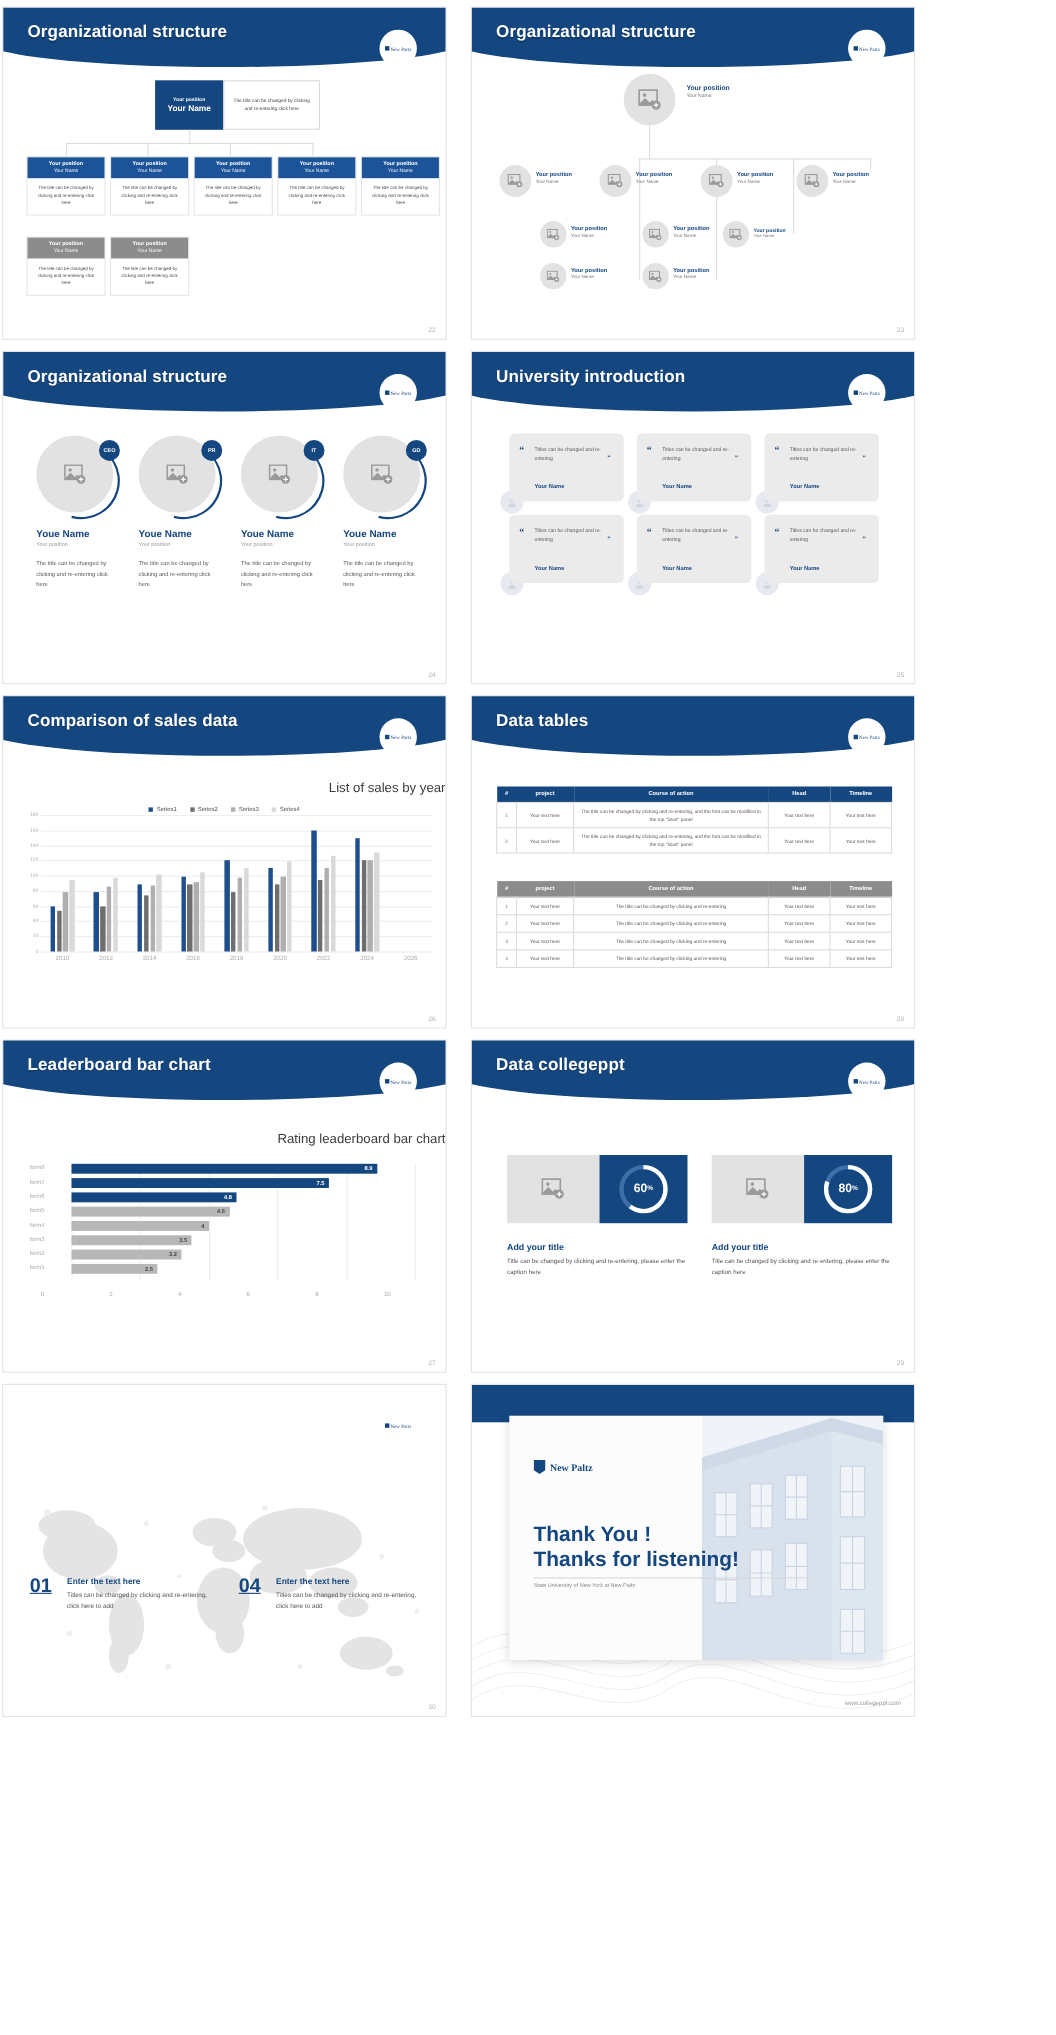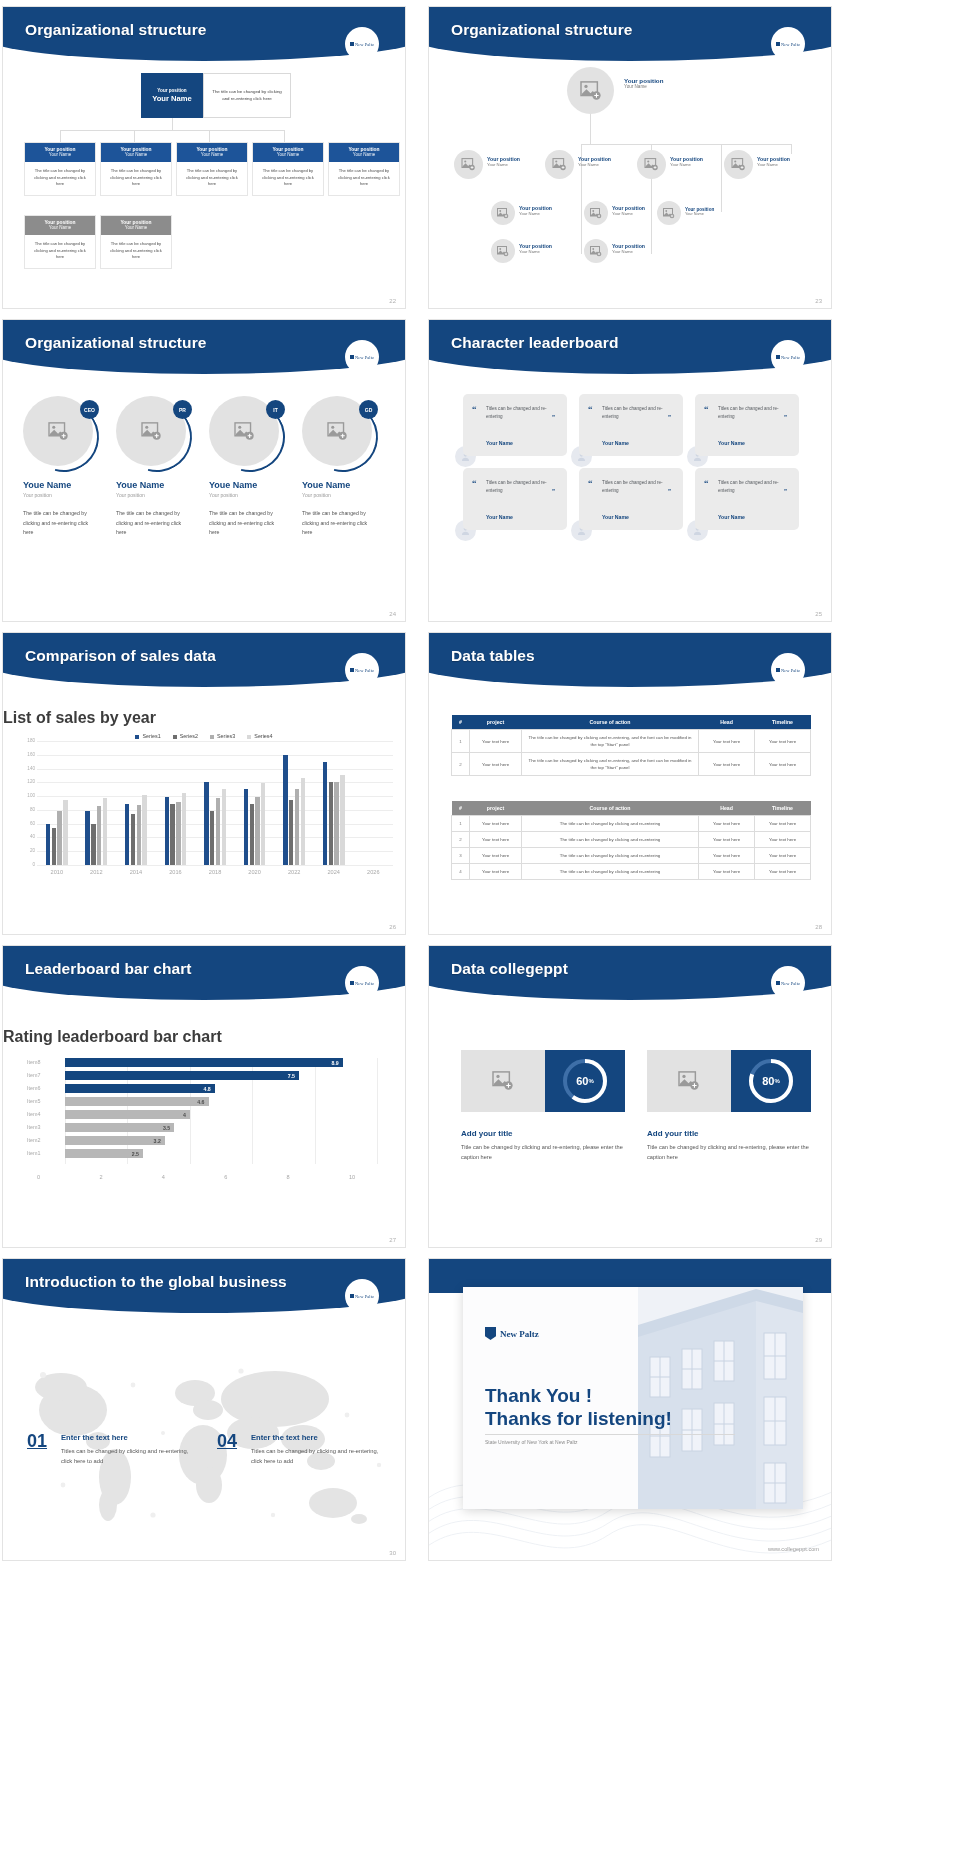--- a/index.html
+++ b/index.html
@@ -36,42 +36,42 @@
 
   
   .avat { border-radius:50%; background:#e2e2e2; display:flex; align-items:center; justify-content:center; position:absolute; }
   .nm { position:absolute; }
   .nm .p { font-size:6.2px; font-weight:bold; color:#14467F; display:block; white-space:nowrap; }
   .nm .n { font-size:4.6px; color:#777; display:block; white-space:nowrap; }
   .nm.sm .p { font-size:5.2px; }
   .nm.sm .n { font-size:4.2px; }
 
   
-  .pcard { position:absolute; width:92px; }
+  .pcard { position:absolute; width:92px;margin-left:10px; }
   .pcirc { position:relative; width:74px; height:74px; }
   .pcirc .ring { position:absolute; left:6px; top:6px; width:70px; height:70px; border-radius:50%;
                  border:2.4px solid #14467F; border-top-color:transparent; border-left-color:transparent; transform:rotate(-30deg); }
   .pcirc .disc { position:absolute; left:0; top:0; width:70px; height:70px; border-radius:50%; background:#e2e2e2;
                  display:flex; align-items:center; justify-content:center; }
   .pcirc .tag { position:absolute; right:-2px; top:4px; width:19px; height:19px; border-radius:50%; background:#14467F;
                 color:#fff; font-size:5px; font-weight:bold; display:flex; align-items:center; justify-content:center; }
   .pcard .ttl { font-size:9px; font-weight:bold; color:#14467F; margin-top:10px; }
   .pcard .sub { font-size:5px; color:#9a9a9a; margin-top:2px; }
   .pcard .txt { font-size:5.2px; color:#555; line-height:1.85; margin-top:11px; width:72px; }
 
   
   .qcard { position:absolute; width:104px; height:62px; background:#ebebeb; border-radius:5px; }
   .qcard .qo { position:absolute; left:9px; top:10px; font-size:9px; color:#14467F; font-weight:bold; font-family:"Liberation Serif", serif; }
   .qcard .qt { position:absolute; left:23px; top:11px; width:68px; font-size:4.6px; color:#55595e; line-height:1.7; }
   .qcard .qc { position:absolute; right:12px; top:20px; font-size:6px; color:#14467F; font-weight:bold; font-family:"Liberation Serif", serif; }
   .qcard .qn { position:absolute; left:23px; bottom:10px; font-size:5.2px; font-weight:bold; color:#14467F; }
   .qav { position:absolute; width:21px; height:21px; border-radius:50%; background:#e6e9ef; display:flex; align-items:center; justify-content:center; }
 
   
-  .chartTitle { position:absolute; width:100%; text-align:left; font-size:16px; color:#3c3c3c;font-weight:bold; }
+  .chartTitle { position:absolute; width:100%; text-align:right; font-size:12px; color:#3c3c3c; }
   .legend { position:absolute; width:100%; display:flex; justify-content:center; gap:12px; font-size:5.4px; color:#4a4a4a; }
   .legend i { display:inline-block; width:4px; height:4px; margin-right:3px; vertical-align:middle; }
   .plot { position:absolute; left:34px; top:108px; right:12px; height:124px; }
   .ylab { position:absolute; left:-26px; width:24px; text-align:right; font-size:4.6px; color:#aeaeae; transform:translateY(-3px); }
   .grid { position:absolute; left:0; right:0; height:1px; background:#ededed; }
   .groups { position:absolute; left:0; right:0; bottom:0; top:0; display:flex; }
   .grp { flex:1; display:flex; align-items:flex-end; justify-content:center; gap:1.4px; }
   .bar { width:4.4px; }
   .xlab { position:absolute; left:34px; right:12px; top:236px; display:flex; }
   .xlab span { flex:1; text-align:center; font-size:5.6px; color:#a9a9a9; }
@@ -446,21 +446,21 @@
       <div class="sub">Your position</div>
       <div class="txt">The title can be changed by clicking and re-entering click here</div>
     </div>
 
     <div class="pg">24</div>
   </div>
 
   <div class="slide s25">
     <div class="banner">
       <div class="bg"></div>
-      <h1>Character leaderboard</h1>
+      <h1>University introduction</h1>
     </div>
     <div class="logo">
       <span class="lg"><span class="lgmark"></span><span>New Paltz</span></span>
     </div>
 
     <div class="qav" style="left:26px;top:126px;">
       <svg width="11" height="11" viewBox="0 0 20 20">
           <circle cx="10" cy="7" r="3.3" fill="#cfd6e2"></circle>
           <path d="M3.5 18c0-3.6 2.9-5.6 6.5-5.6s6.5 2 6.5 5.6z" fill="#cfd6e2"></path>
         </svg>
@@ -846,24 +846,20 @@
         </div>
       </div>
     </div>
     <div class="cmptitle" style="left:218px;top:183px;">Add your title</div>
     <div class="cmptext" style="left:218px;top:196px;">Title can be changed by clicking and re-entering, please enter the caption here</div>
 
     <div class="pg">29</div>
   </div>
 
   <div class="slide s30">
-    <div class="banner">
-      <div class="bg"></div>
-      <h1>Introduction to the global business</h1>
-    </div>
     <div class="logo">
       <span class="lg"><span class="lgmark"></span><span>New Paltz</span></span>
     </div>
 
     <div class="worldwrap">
       <svg width="404" height="247" viewBox="0 0 404 247">
         <g fill="#e4e4e4">
 
           <ellipse cx="70" cy="95" rx="34" ry="26"></ellipse>
           <ellipse cx="58" cy="72" rx="26" ry="14"></ellipse>

